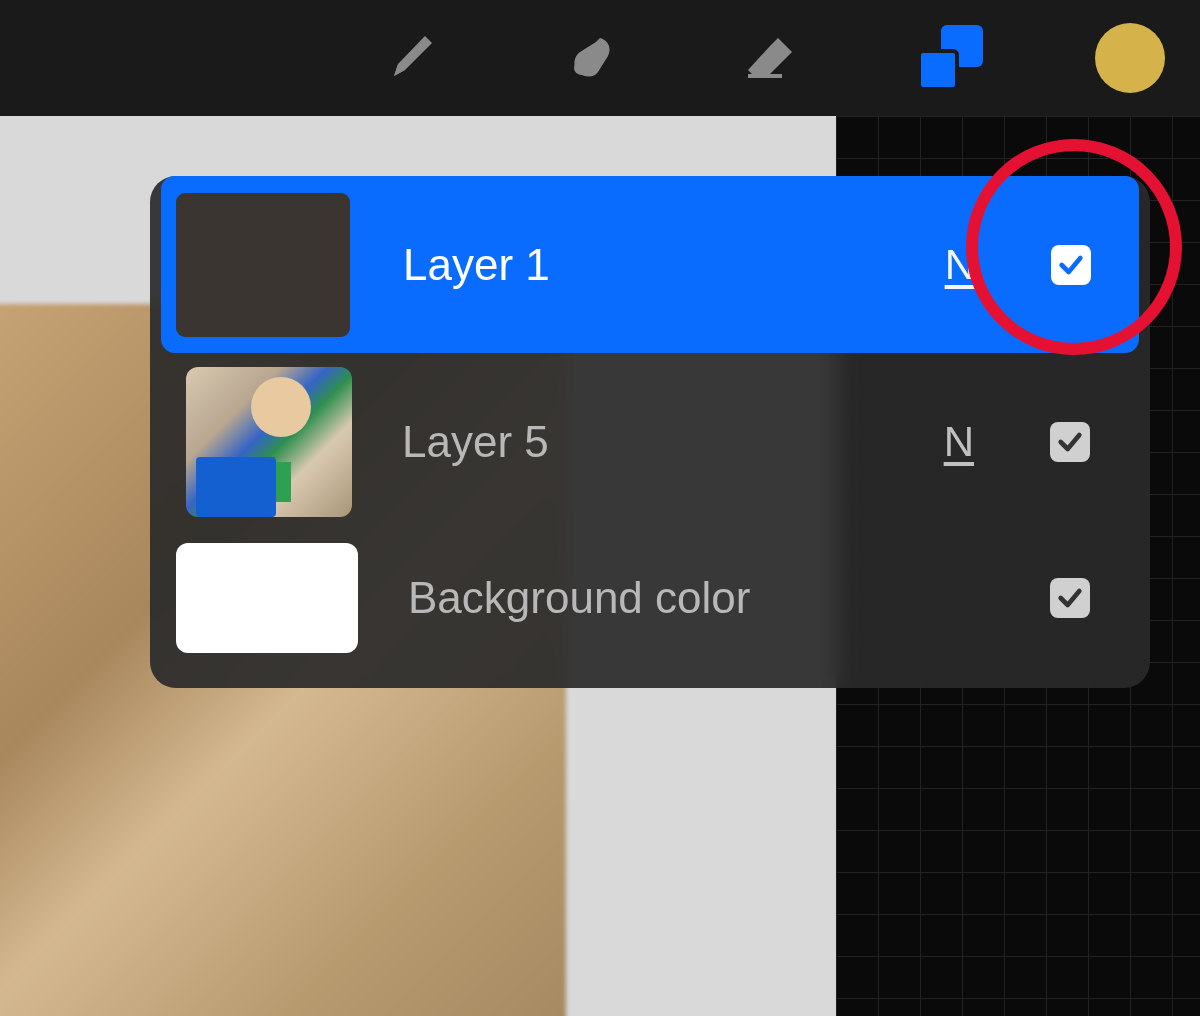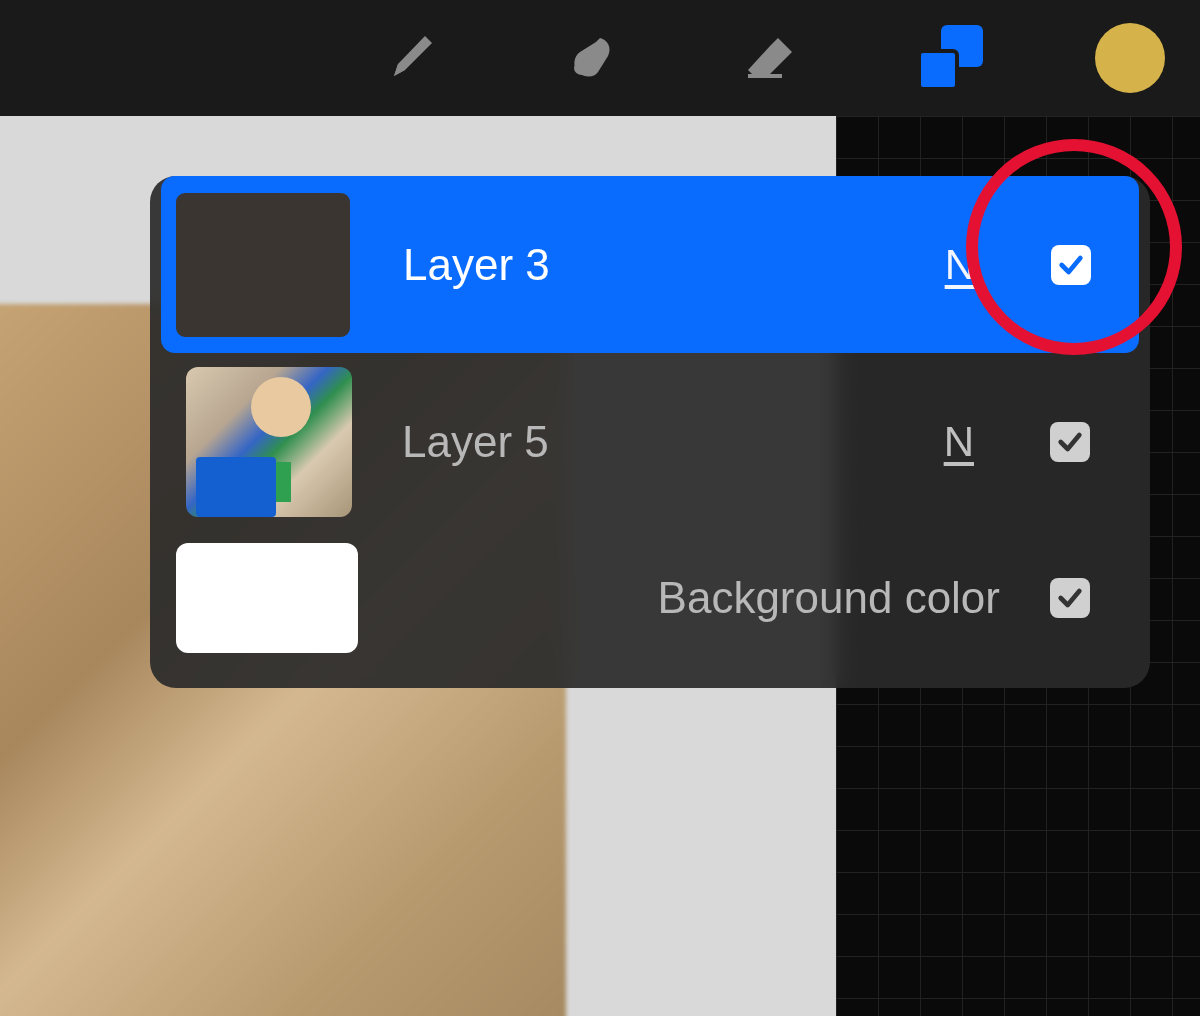--- a/index.html
+++ b/index.html
@@ -142,21 +142,21 @@
       margin: 0 12px;
       border-radius: 14px;
       cursor: pointer;
       gap: 50px;
       padding-right: 48px;
     }
     .layer-row.selected {
       background: #0a6cff;
       margin: 0 11px 0px 11px;
     }
-    .layer-row.bg-row { height: 136px; text-align: right; }
+    .layer-row.bg-row { height: 136px; }
     .layer-thumb {
       width: 180px;
       height: 150px;
       border-radius: 12px;
       margin-left: 12px;
       flex-shrink: 0;
     }
     .layer-row.selected .layer-thumb {
       border: 3px solid #0a6cff;
       background: #3a3530;
@@ -261,21 +261,21 @@
 
 <div class="grid-bg"></div>
 <div class="canvas-area">
   <div class="canvas-photo"></div>
 </div>
 
 <div class="layers-panel">
 
   <div class="layer-row selected">
     <div class="layer-thumb"></div>
-    <div class="layer-name">Layer 3</div>
+    <div class="layer-name">Layer 1</div>
     <div class="blend-mode">N</div>
     <div class="check-box white-bg">
       <svg viewBox="0 0 24 24">
         <path d="M 4 12 L 10 18 L 20 6" stroke="#0a6cff" stroke-width="4" fill="none" stroke-linecap="round" stroke-linejoin="round"></path>
       </svg>
     </div>
   </div>
 
   <div class="layer-row">
     <div class="layer-thumb photo-thumb"></div>

